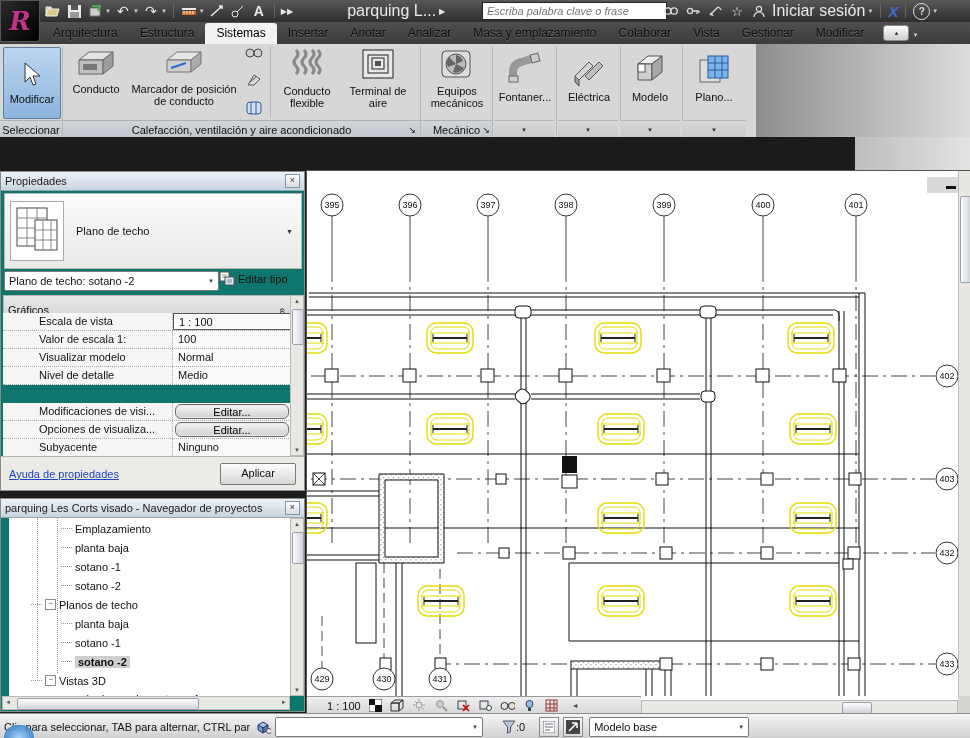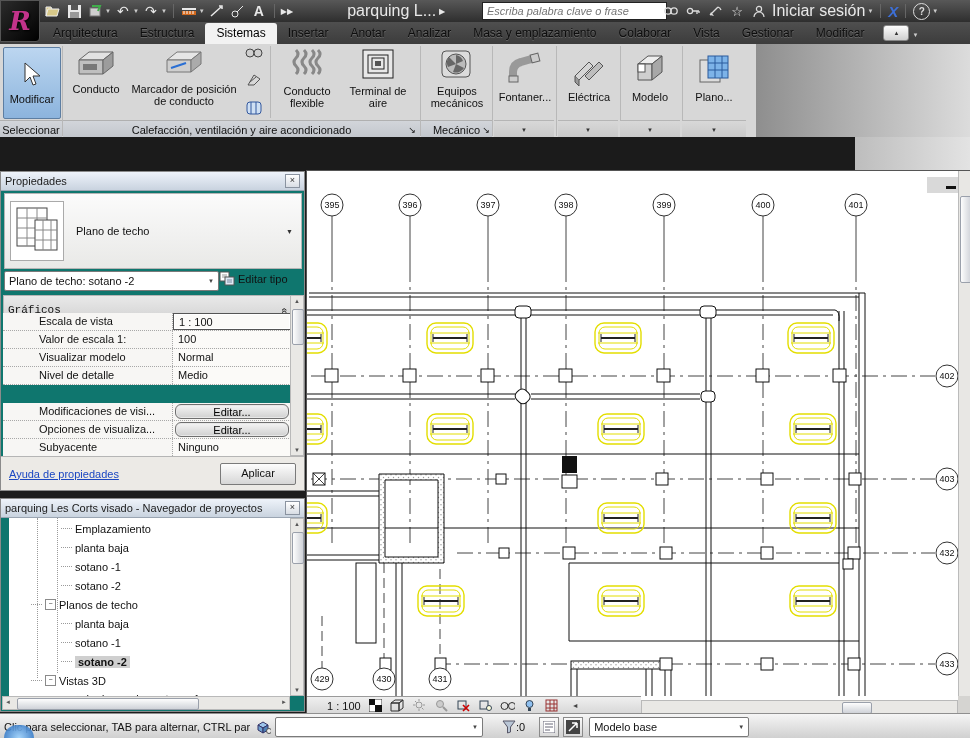--- a/index.html
+++ b/index.html
@@ -55,21 +55,21 @@
   #typesel{position:absolute;left:3px;top:21px;width:296px;height:74px;background:linear-gradient(#fbfbfb,#e9e9e7);
            border:1px solid #b5b5b5;display:flex;align-items:center;}
   #typesel .timg{width:52px;height:58px;background:#fff;border:1px solid #aaa;margin:0 12px 0 5px;
                  display:flex;align-items:center;justify-content:center;}
   #instrow{position:absolute;left:3px;top:99px;width:324px;height:22px;display:flex;align-items:flex-start;}
   .combo{background:#fff;border:1px solid #7a7a7a;border-radius:2px;height:18px;display:flex;align-items:center;
          padding:0 4px;font-size:11px;position:relative;}
   .combo .arr{margin-left:auto;font-size:6px;color:#444;padding-left:4px;}
   #edittype{display:flex;align-items:center;gap:3px;font-size:11px;}
   .sechdr{position:absolute;left:2px;top:123px;width:288px;height:30px;background:linear-gradient(#e9e9e9,#cfcfcf);
-          border:1px solid #b5b5b5;display:flex;align-items:center;padding:0 4px;box-sizing:border-box;font-size:11px;font-family:Liberation Mono, monospace;}
+          border:1px solid #b5b5b5;display:flex;align-items:center;padding:0 4px;box-sizing:border-box;font-size:11px;}
   .prow{position:absolute;left:2px;width:288px;height:18px;display:flex;border-bottom:1px dotted #a8a8a8;
         box-sizing:border-box;background:#f7f6f4;}
   .prow .lab{width:138px;padding:2px 0 0 4px;box-sizing:border-box;border-right:1px dotted #a8a8a8;
              white-space:nowrap;overflow:hidden;margin-left:32px;}
   .prow .val{flex:1;padding:2px 0 0 5px;background:#fbfaf8;white-space:nowrap;overflow:hidden;}
   .vbox{margin:0;background:#fff;border:1px solid #555;box-shadow:inset 0 0 0 1px #fff;flex:1;padding:1px 0 0 5px;}
   .ebtn{flex:1;margin:1px 2px;background:linear-gradient(#f5f5f5,#d0d0d0);border:1px solid #6e6e6e;
         border-radius:6px;font-size:11px;text-align:center;box-shadow:0 0 0 1px #e8e8e8 inset;}
   .vscroll{position:absolute;width:14px;background:#e9e8e5;border:1px solid #b9b9b9;box-sizing:border-box;}
   .sarrow{position:absolute;left:1px;width:10px;font-size:6px;color:#555;text-align:center;}

